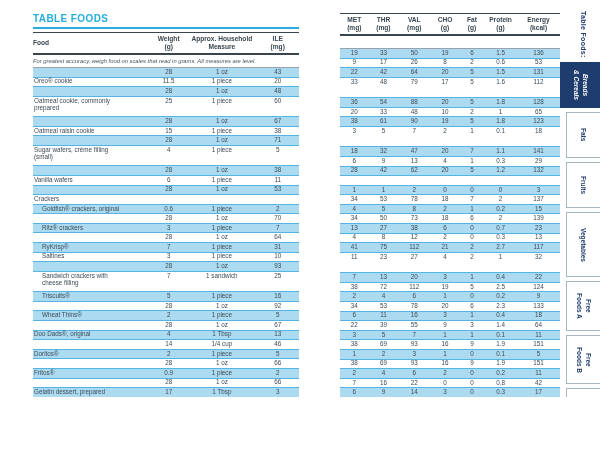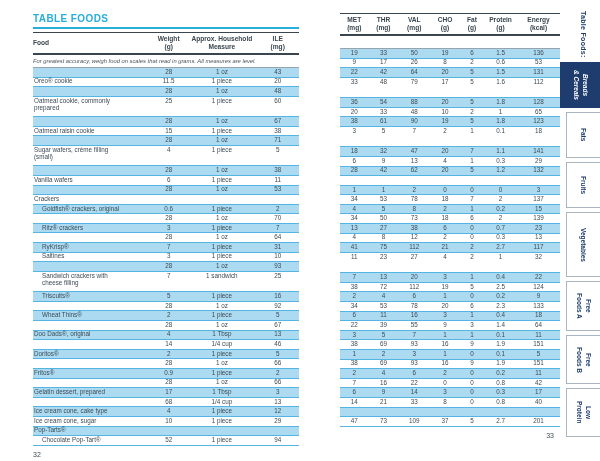--- a/index.html
+++ b/index.html
@@ -1,17 +1,17 @@
 <!DOCTYPE html>
 <html><head>
 <meta charset="utf-8">
 <style>
   html,body { margin:0; padding:0; background:#fff; -webkit-text-size-adjust:none; }
   .canvas {
-    position:relative; width:600px; height:461px; background:#ffffff;
+    position:relative; width:600px; height:397px; background:#ffffff;
     font-family:"Liberation Sans", sans-serif; color:#3d4b55; overflow:hidden;
   }
   
   .page-left  { position:absolute; left:33px;  top:13px; width:266px; }
   .page-right { position:absolute; left:340px; top:13px; width:220px; }
 
   .title {
     font-size:10px; font-weight:bold; color:#27aedd; letter-spacing:.4px;
     padding-bottom:3px; border-bottom:2px solid #27aedd; margin-bottom:3px;
   }

